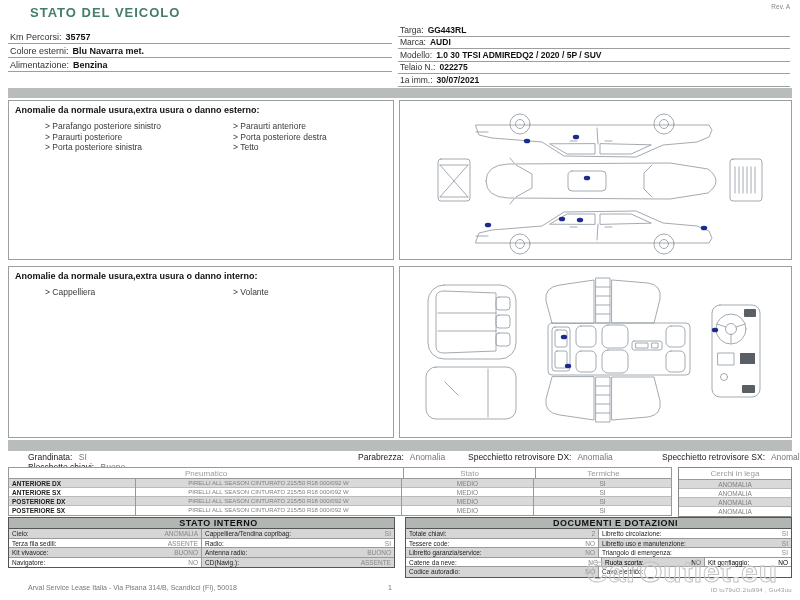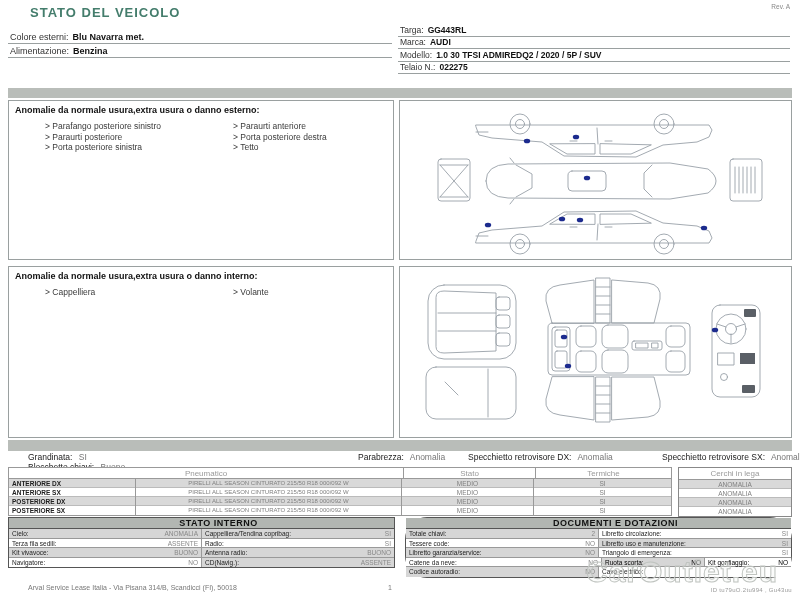--- a/index.html
+++ b/index.html
@@ -55,21 +55,21 @@
   .c-pos   { width:127px; font-weight:bold; font-size:6.5px; padding-left:3px; color:#222; border-right:1px solid #999; line-height:9px; }
   .c-desc  { width:266px; text-align:center; font-size:6px; color:#808080; border-right:1px solid #999; line-height:9px; white-space:nowrap; }
   .c-stato2{ width:132px; text-align:center; font-size:6.5px; color:#808080; border-right:1px solid #999; line-height:9px; }
   .c-term2 { flex:1; text-align:center; font-size:6.5px; color:#808080; line-height:9px; }
   .cer-row { height:9px; text-align:center; font-size:6.5px; color:#808080; line-height:9px; border-bottom:1px solid #bbb; }
   .cer-row:last-child { border-bottom:none; }
   .stripe { background:#d9d9d9; }
 
   
   .info-table { position:absolute; top:517px; width:387px; border:1px solid #555; background:#fff; }
-  #stato-interno { left:8px; } #documenti { left:405px;border-radius:22px; }
+  #stato-interno { left:8px; } #documenti { left:405px; }
   .info-head { height:11px; background:#b2b6b2; border-bottom:1px solid #555; text-align:center; font-weight:bold; font-size:9px; letter-spacing:0.5px; line-height:11px; color:#111;padding-left:34px; }
   .info-row { display:flex; height:9.5px; border-bottom:1px solid #999; }
   .info-row:last-child { border-bottom:none; }
   .pair { flex:1; display:flex; justify-content:space-between; padding:0 3px; font-size:6.5px; line-height:9.5px; min-width:0; }
   .pair + .pair, .subwrap { border-left:1px solid #999; }
   .pair .lab { color:#222; white-space:nowrap; overflow:hidden; }
   .pair .val { color:#888; white-space:nowrap; margin-left:3px; }
   .pairwrap { flex:1; display:flex; padding:0; min-width:0; }
   .subpair { display:flex; justify-content:space-between; padding:0 3px; font-size:6.5px; line-height:9.5px; min-width:0; }
   .subpair.a { flex:1.2; } .subpair.b { flex:1; border-left:1px solid #999; }
@@ -85,20 +85,24 @@
 </head>
 <body>
 
 <div id="page">
 
   <div class="rev">Rev. A</div>
   <div class="doc-title">STATO DEL VEICOLO</div>
 
   <div class="fields-left">
     <div class="field-row">
+      <span class="field-label">Km Percorsi:</span>
+      <span class="field-value">35757</span>
+    </div>
+    <div class="field-row">
       <span class="field-label">Colore esterni:</span>
       <span class="field-value">Blu Navarra met.</span>
     </div>
     <div class="field-row">
       <span class="field-label">Alimentazione:</span>
       <span class="field-value">Benzina</span>
     </div>
   </div>
 
   <div class="fields-right">
@@ -110,20 +114,24 @@
       <span class="field-label">Marca:</span>
       <span class="field-value">AUDI</span>
     </div>
     <div class="field-row">
       <span class="field-label">Modello:</span>
       <span class="field-value">1.0 30 TFSI ADMIREDQ2 / 2020 / 5P / SUV</span>
     </div>
     <div class="field-row">
       <span class="field-label">Telaio N.:</span>
       <span class="field-value">022275</span>
+    </div>
+    <div class="field-row">
+      <span class="field-label">1a imm.:</span>
+      <span class="field-value">30/07/2021</span>
     </div>
   </div>
 
   <div id="bar1" class="gray-bar"></div>
 
   <div id="ext-text" class="anom-box">
     <div class="anom-title">Anomalie da normale usura,extra usura o danno esterno:</div>
     <div class="anom-col anom-col1">
       <div class="anom-item">Parafango posteriore sinistro</div>
       <div class="anom-item">Paraurti posteriore</div>

